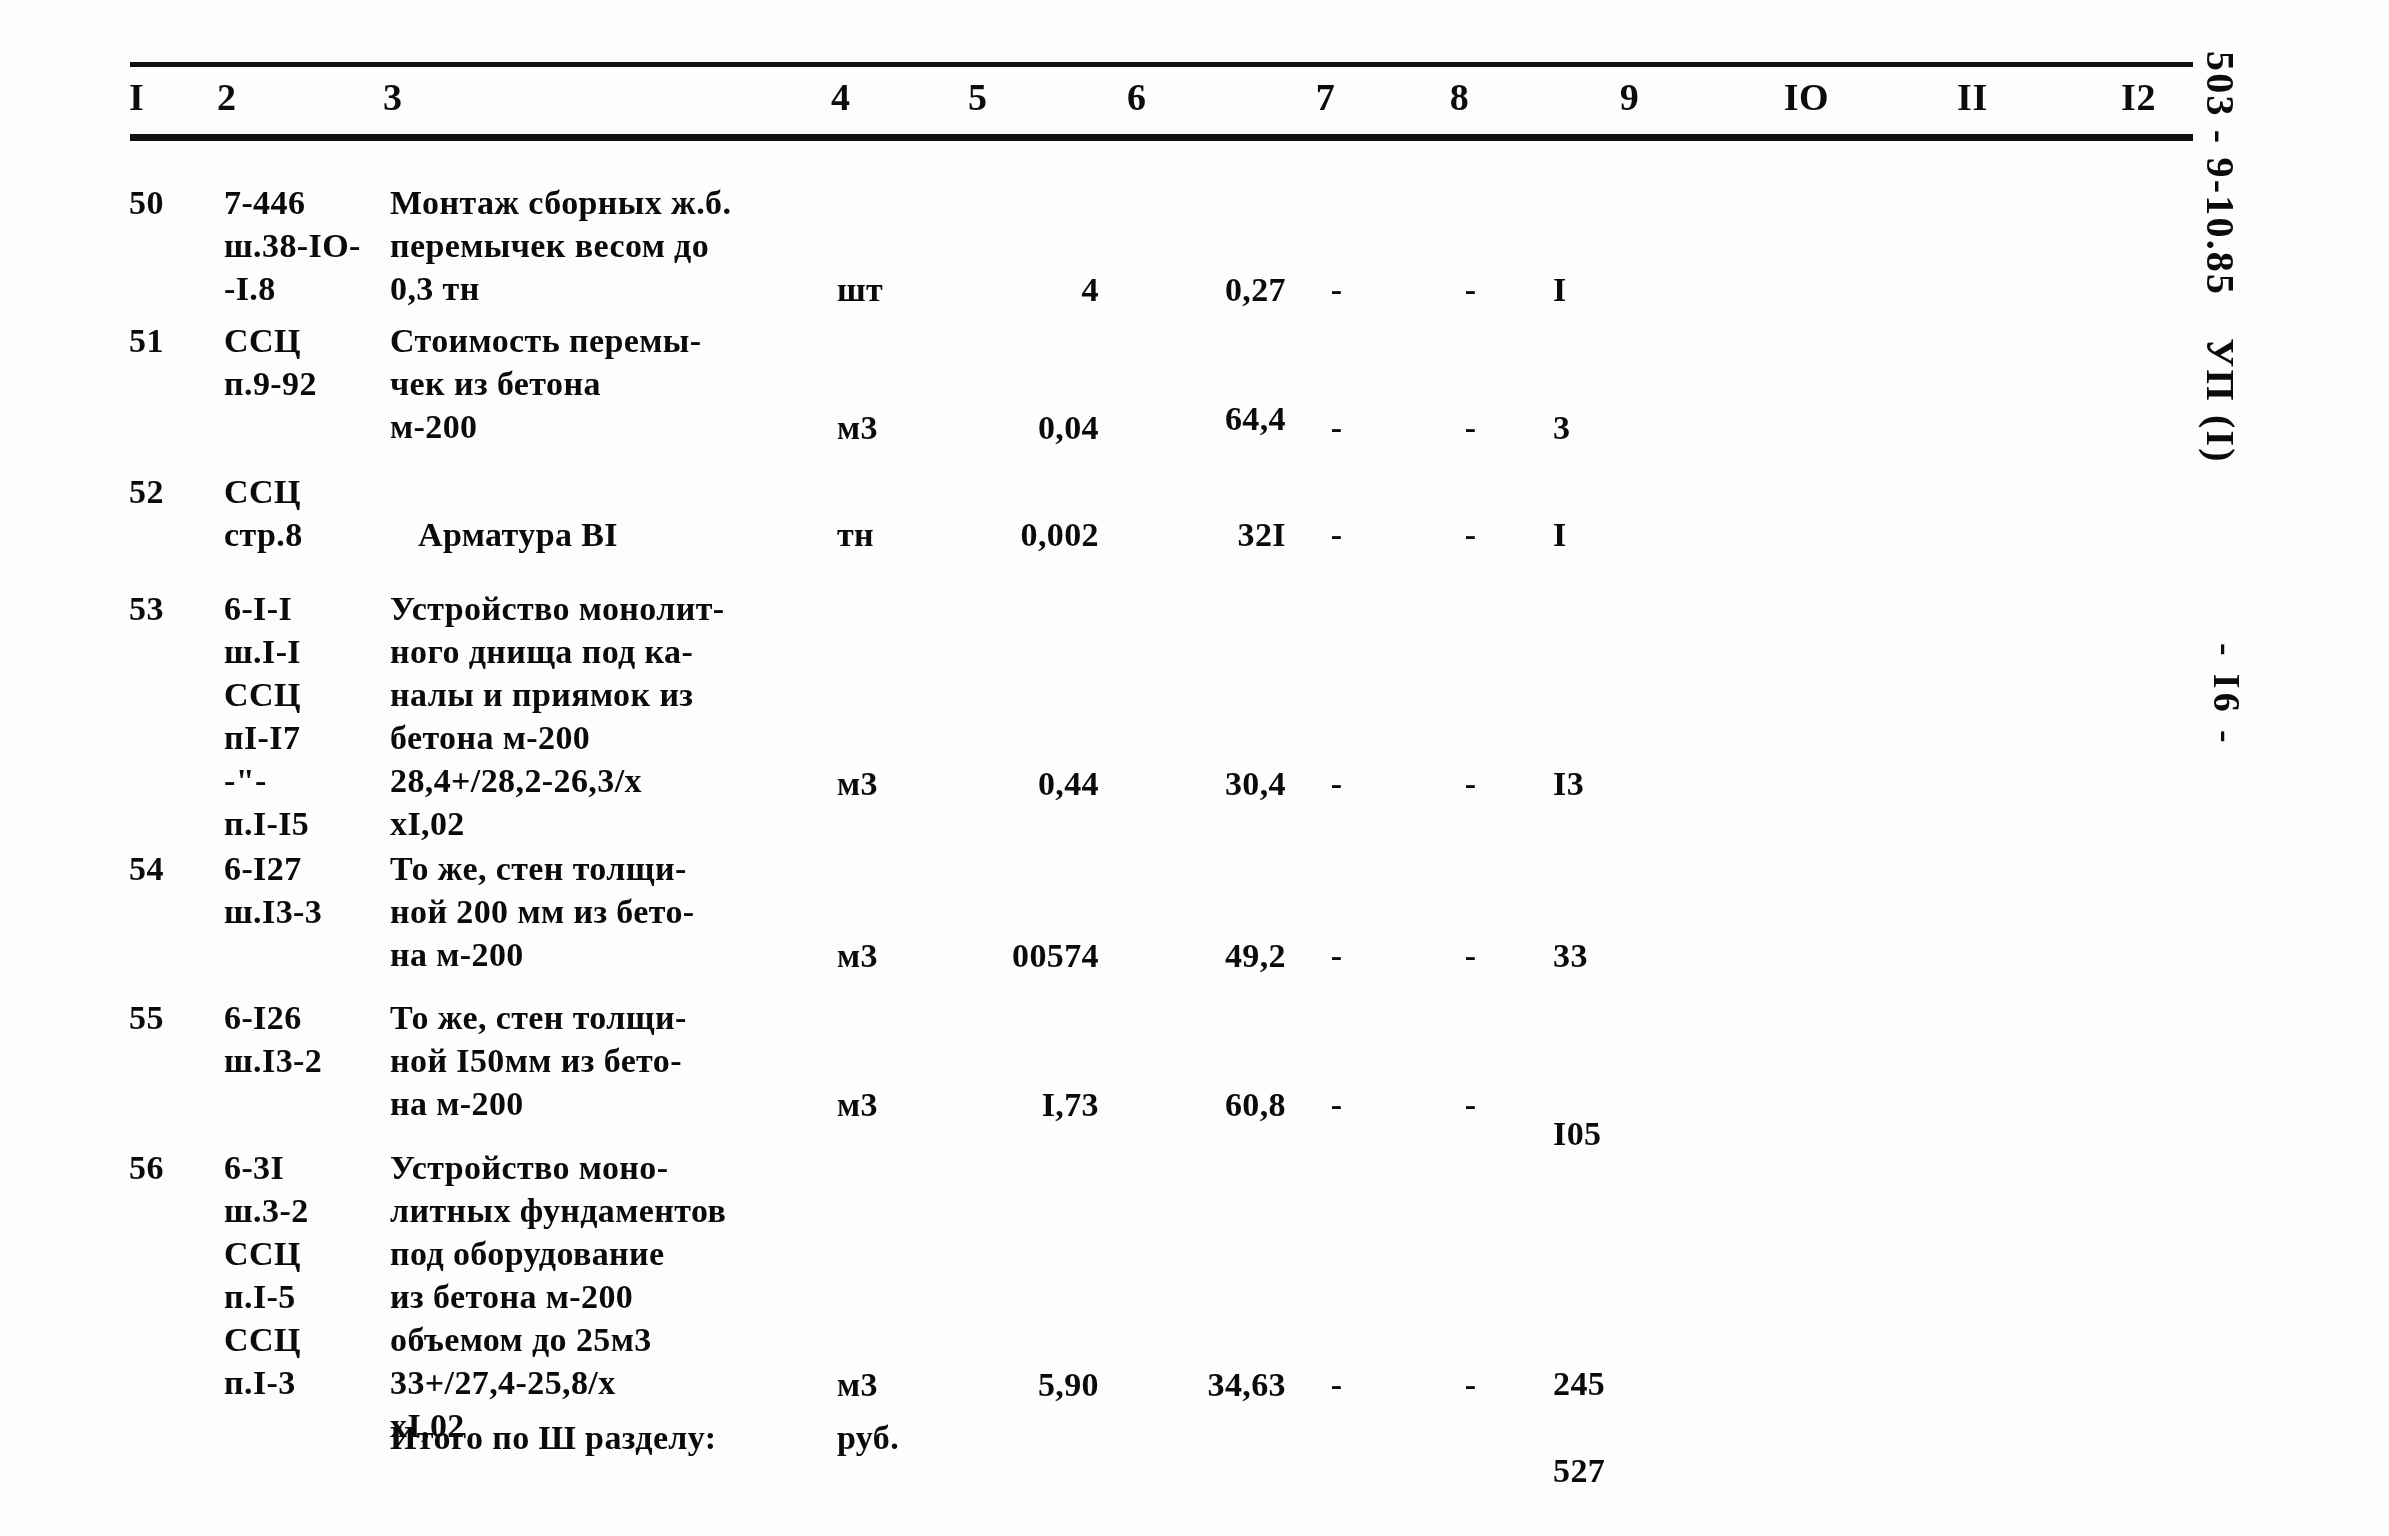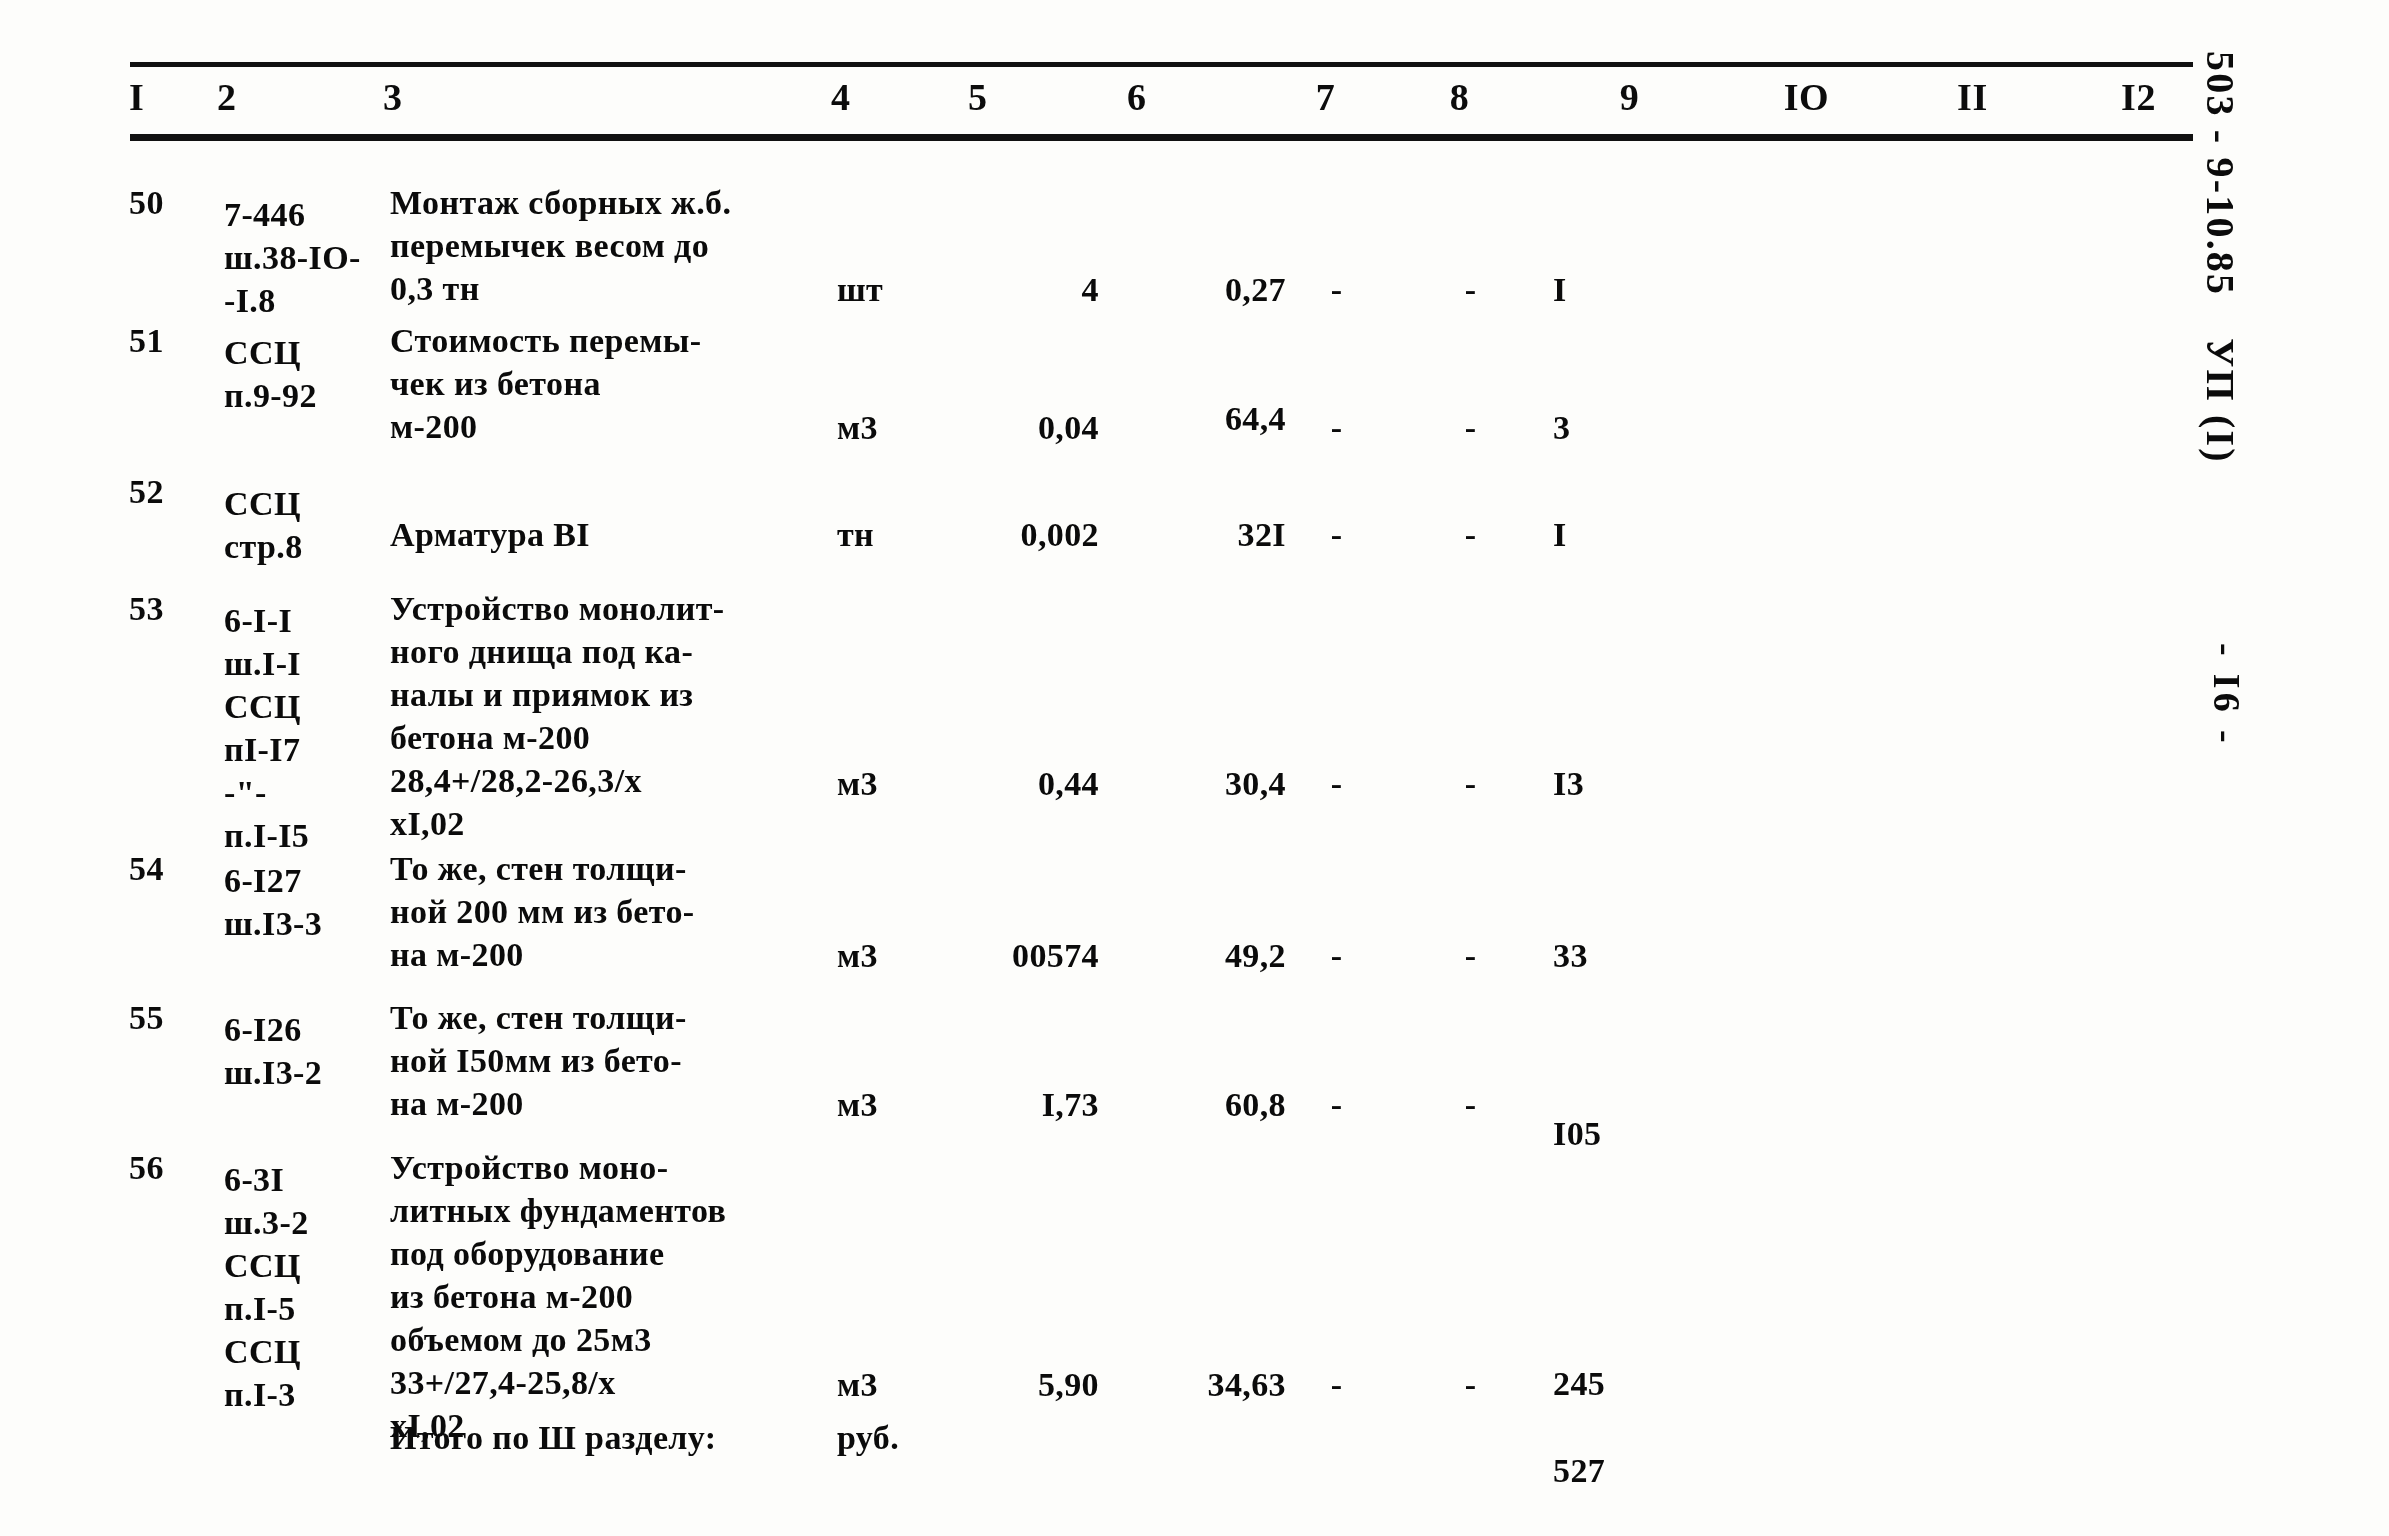--- a/index.html
+++ b/index.html
@@ -50,21 +50,21 @@
   .cell {
     position: absolute;
     font-size: 34px;
     line-height: 43px;
     font-weight: 700;
     white-space: pre;
     letter-spacing: 0.4px;
     color: #0b0b0b;
   }
   .c-num   { left: 129px;  width: 79px; text-align: left; }
-  .c-code  { left: 224px;  width: 173px; text-align: left; margin-top: 12px; }
+  .c-code  { left: 224px;  width: 173px; text-align: left; }
   .c-desc  { left: 390px;  width: 448px; text-align: left; }
   .c-unit  { left: 837px; width: 108px; text-align: left; }
   .c-qty   { left: 947px; width: 152px; text-align: right; }
   .c-price { left: 1127px; width: 159px; text-align: right; }
   .c-c7    { left: 1293px; width: 87px; text-align: center; }
   .c-c8    { left: 1427px; width: 87px; text-align: center; }
   .c-c9    { left: 1553px; width: 145px; text-align: left; }
   .c-c10   { left: 1749px; width: 145px; text-align: center; }
   .c-c11   { left: 1936px; width: 145px; text-align: center; }
   .c-c12   { left: 2110px; width: 145px; text-align: center; }
@@ -155,21 +155,21 @@
     <div class="cell c-c9" style="top:87px;">3</div>
     <div class="cell c-c10" style="top:87px;"></div>
     <div class="cell c-c11" style="top:87px;"></div>
     <div class="cell c-c12" style="top:87px;"></div>
   </div>
 
   <div class="rowblk" style="top:470px;">
     <div class="cell c-num">52</div>
     <div class="cell c-code multiline">ССЦ
 стр.8</div>
-    <div class="cell c-desc multiline" style="top:43px;">Арматура ВI</div>
+    <div class="cell c-desc multiline" style="top:43px;margin-left:28px;">Арматура ВI</div>
     <div class="cell c-unit" style="top:43px;">тн</div>
     <div class="cell c-qty" style="top:43px;">0,002</div>
     <div class="cell c-price" style="top:43px;">32I</div>
     <div class="cell c-c7" style="top:43px;">-</div>
     <div class="cell c-c8" style="top:43px;">-</div>
     <div class="cell c-c9" style="top:43px;">I</div>
     <div class="cell c-c10" style="top:43px;"></div>
     <div class="cell c-c11" style="top:43px;"></div>
     <div class="cell c-c12" style="top:43px;"></div>
   </div>

